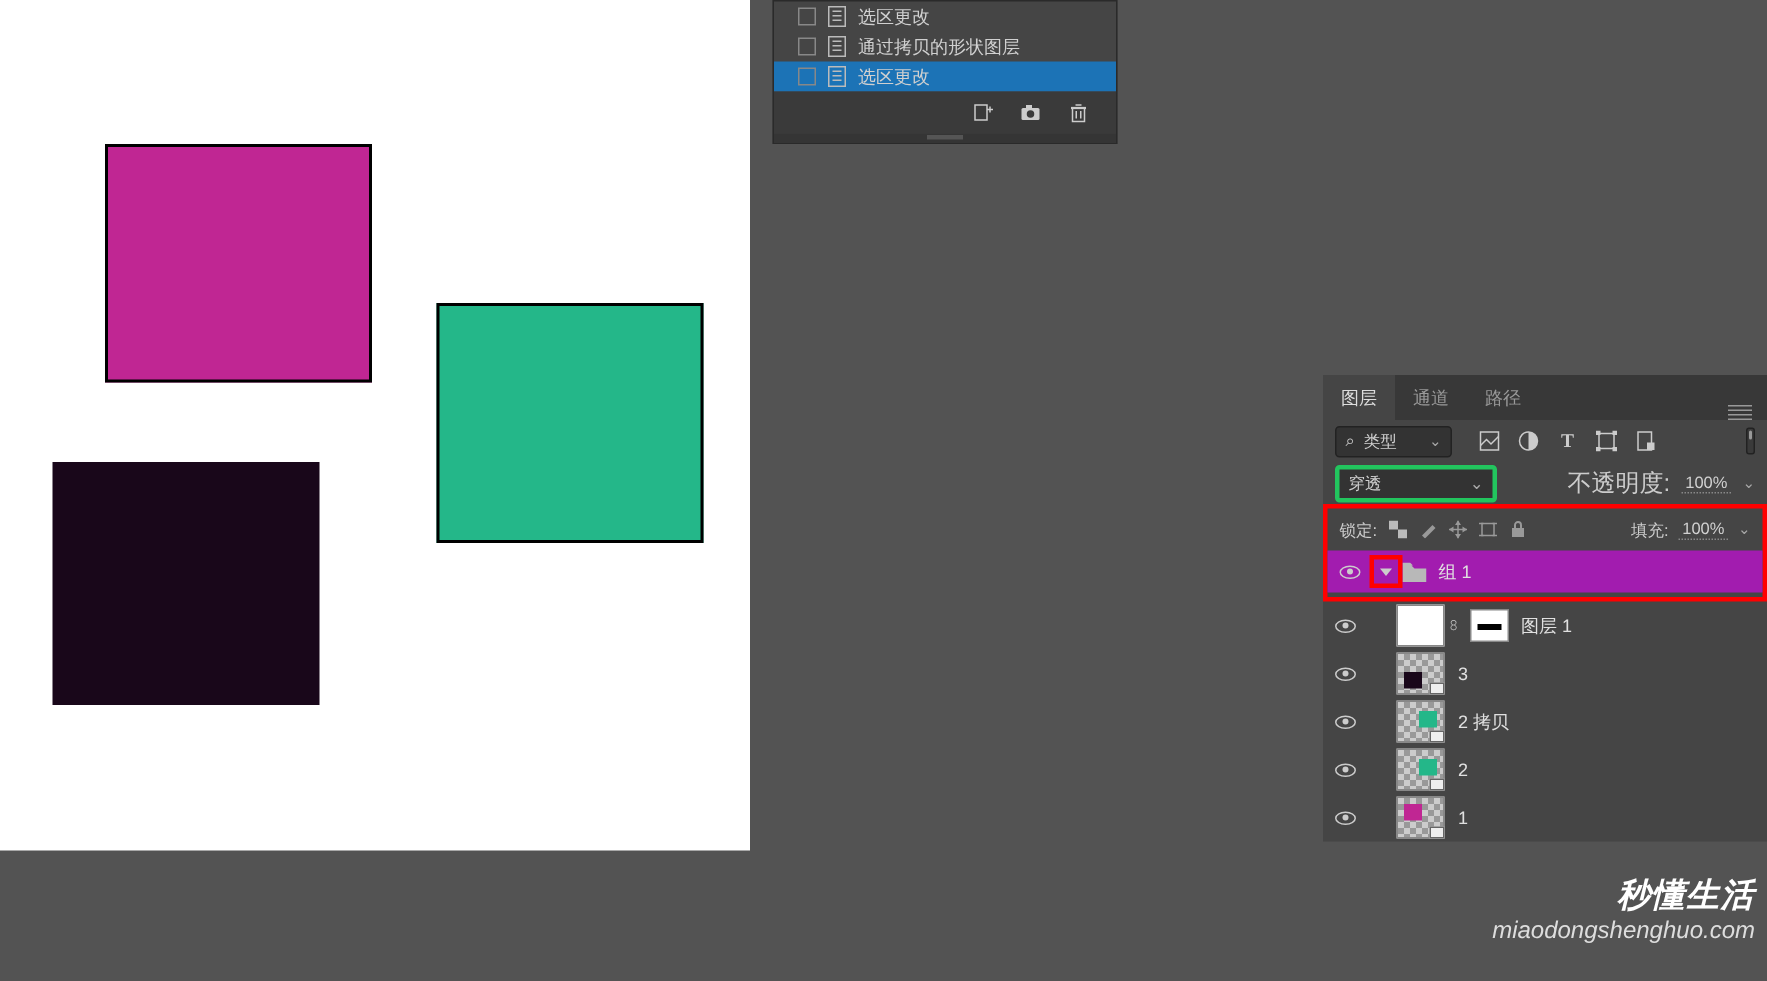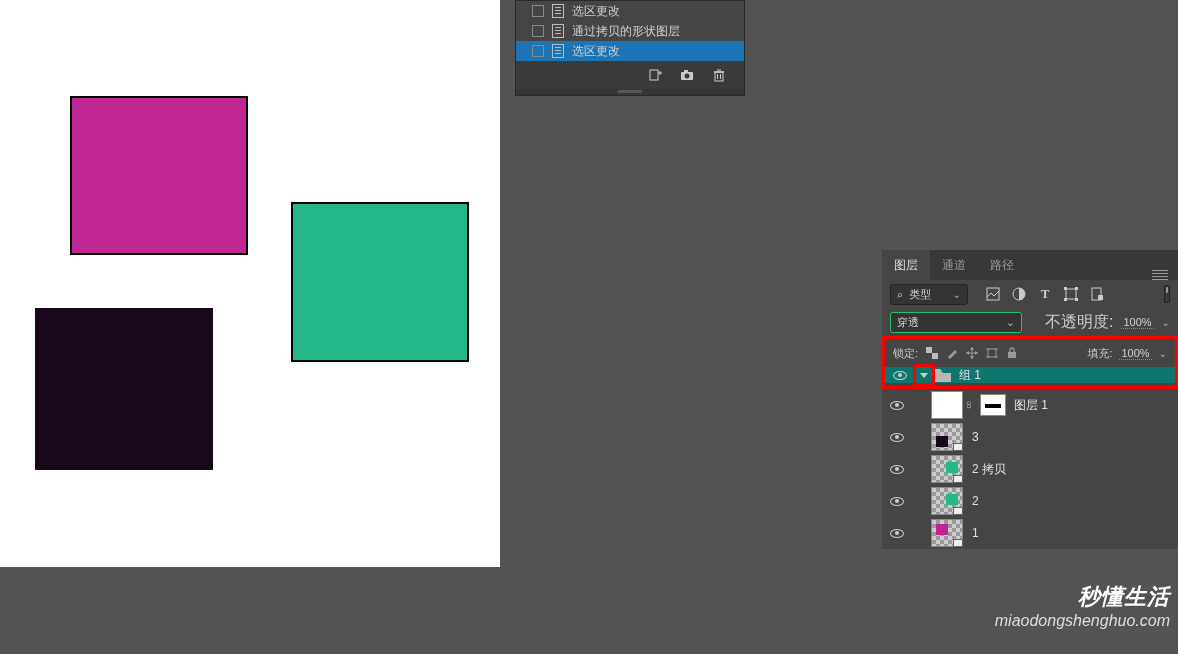--- a/index.html
+++ b/index.html
@@ -32,33 +32,33 @@
 
 .filter-row { display: flex; align-items: center; height: 28px; padding: 0 8px; gap: 4px; background: #454545; }
 .type-filter { display: flex; align-items: center; gap: 6px; background: #333; border: 1px solid #222; border-radius: 3px; padding: 2px 6px; width: 78px; color: #d0d0d0; font-size: 11px; }
 .type-filter::after { content: '⌄'; margin-left: auto; color: #aaa; font-size: 10px; }
 .filter-icons { display: flex; gap: 12px; margin-left: 14px; color: #ccc; font-size: 13px; }
 .filter-icon { width: 14px; height: 14px; display: flex; align-items: center; justify-content: center; }
 .filter-toggle { width: 6px; height: 18px; background: #3a3a3a; border: 1px solid #222; margin-left: auto; border-radius: 2px; position: relative; }
 .filter-toggle::after { content: ''; position: absolute; top: 1px; left: 1px; right: 1px; height: 6px; background: #999; border-radius: 1px; }
 
 .blend-row { display: flex; align-items: center; height: 28px; padding: 0 8px; gap: 8px; }
-.blend-select { background: #333; border: 1px solid #22c55e; color: #d0d0d0; font-size: 11px; padding: 2px 6px; width: 132px; border-radius: 3px; display: flex; align-items: center; }
+.blend-select { background: #333; border: 3px solid #22c55e; color: #d0d0d0; font-size: 11px; padding: 2px 6px; width: 108px; border-radius: 3px; display: flex; align-items: center; }
 .blend-select::after { content: '⌄'; margin-left: auto; color: #aaa; }
 .opacity-label { color: #ccc; font-size: 16px; margin-left: auto; }
 .percent-box { color: #d0d0d0; font-size: 11px; border-bottom: 1px dotted #888; padding: 0 2px; }
 .percent-arrow { color: #aaa; font-size: 10px; }
 
 
 .red-highlight { border: 3px solid #ff0000; padding-bottom: 3px; }
 .lock-row { display: flex; align-items: center; height: 28px; padding: 0 8px; gap: 7px; color: #ccc; font-size: 11px; justify-content: flex-end; }
 .lock-icon { width: 13px; height: 13px; display: flex; align-items: center; justify-content: center; color: #999; }
 
 .layer-row { display: flex; align-items: center; height: 32px; }
-.layer-row.group { height: 16px; background: #0f766e; }
+.layer-row.group { height: 28px; background: #a21caf; }
 .eye-col { width: 30px; display: flex; align-items: center; justify-content: center; }
 .eye-icon { width: 14px; height: 9px; border: 1px solid #ccc; border-radius: 80% 80% 80% 80%; position: relative; }
 .eye-icon::after { content: ''; position: absolute; left: 50%; top: 50%; transform: translate(-50%,-50%); width: 4px; height: 4px; background: #ccc; border-radius: 50%; }
 .group-chevron-area { width: 22px; display: flex; align-items: center; justify-content: center; }
 .group-chevron-area.red-inner { border: 3px solid #ff0000; height: 22px; margin-left: -2px; }
 .chevron-down { width: 0; height: 0; border-left: 4px solid transparent; border-right: 4px solid transparent; border-top: 5px solid #ccc; }
 .folder-icon-svg { width: 16px; height: 13px; }
 .layer-name { color: #e0e0e0; font-size: 12px; margin-left: 8px; }
 
 .indent { width: 18px; }

